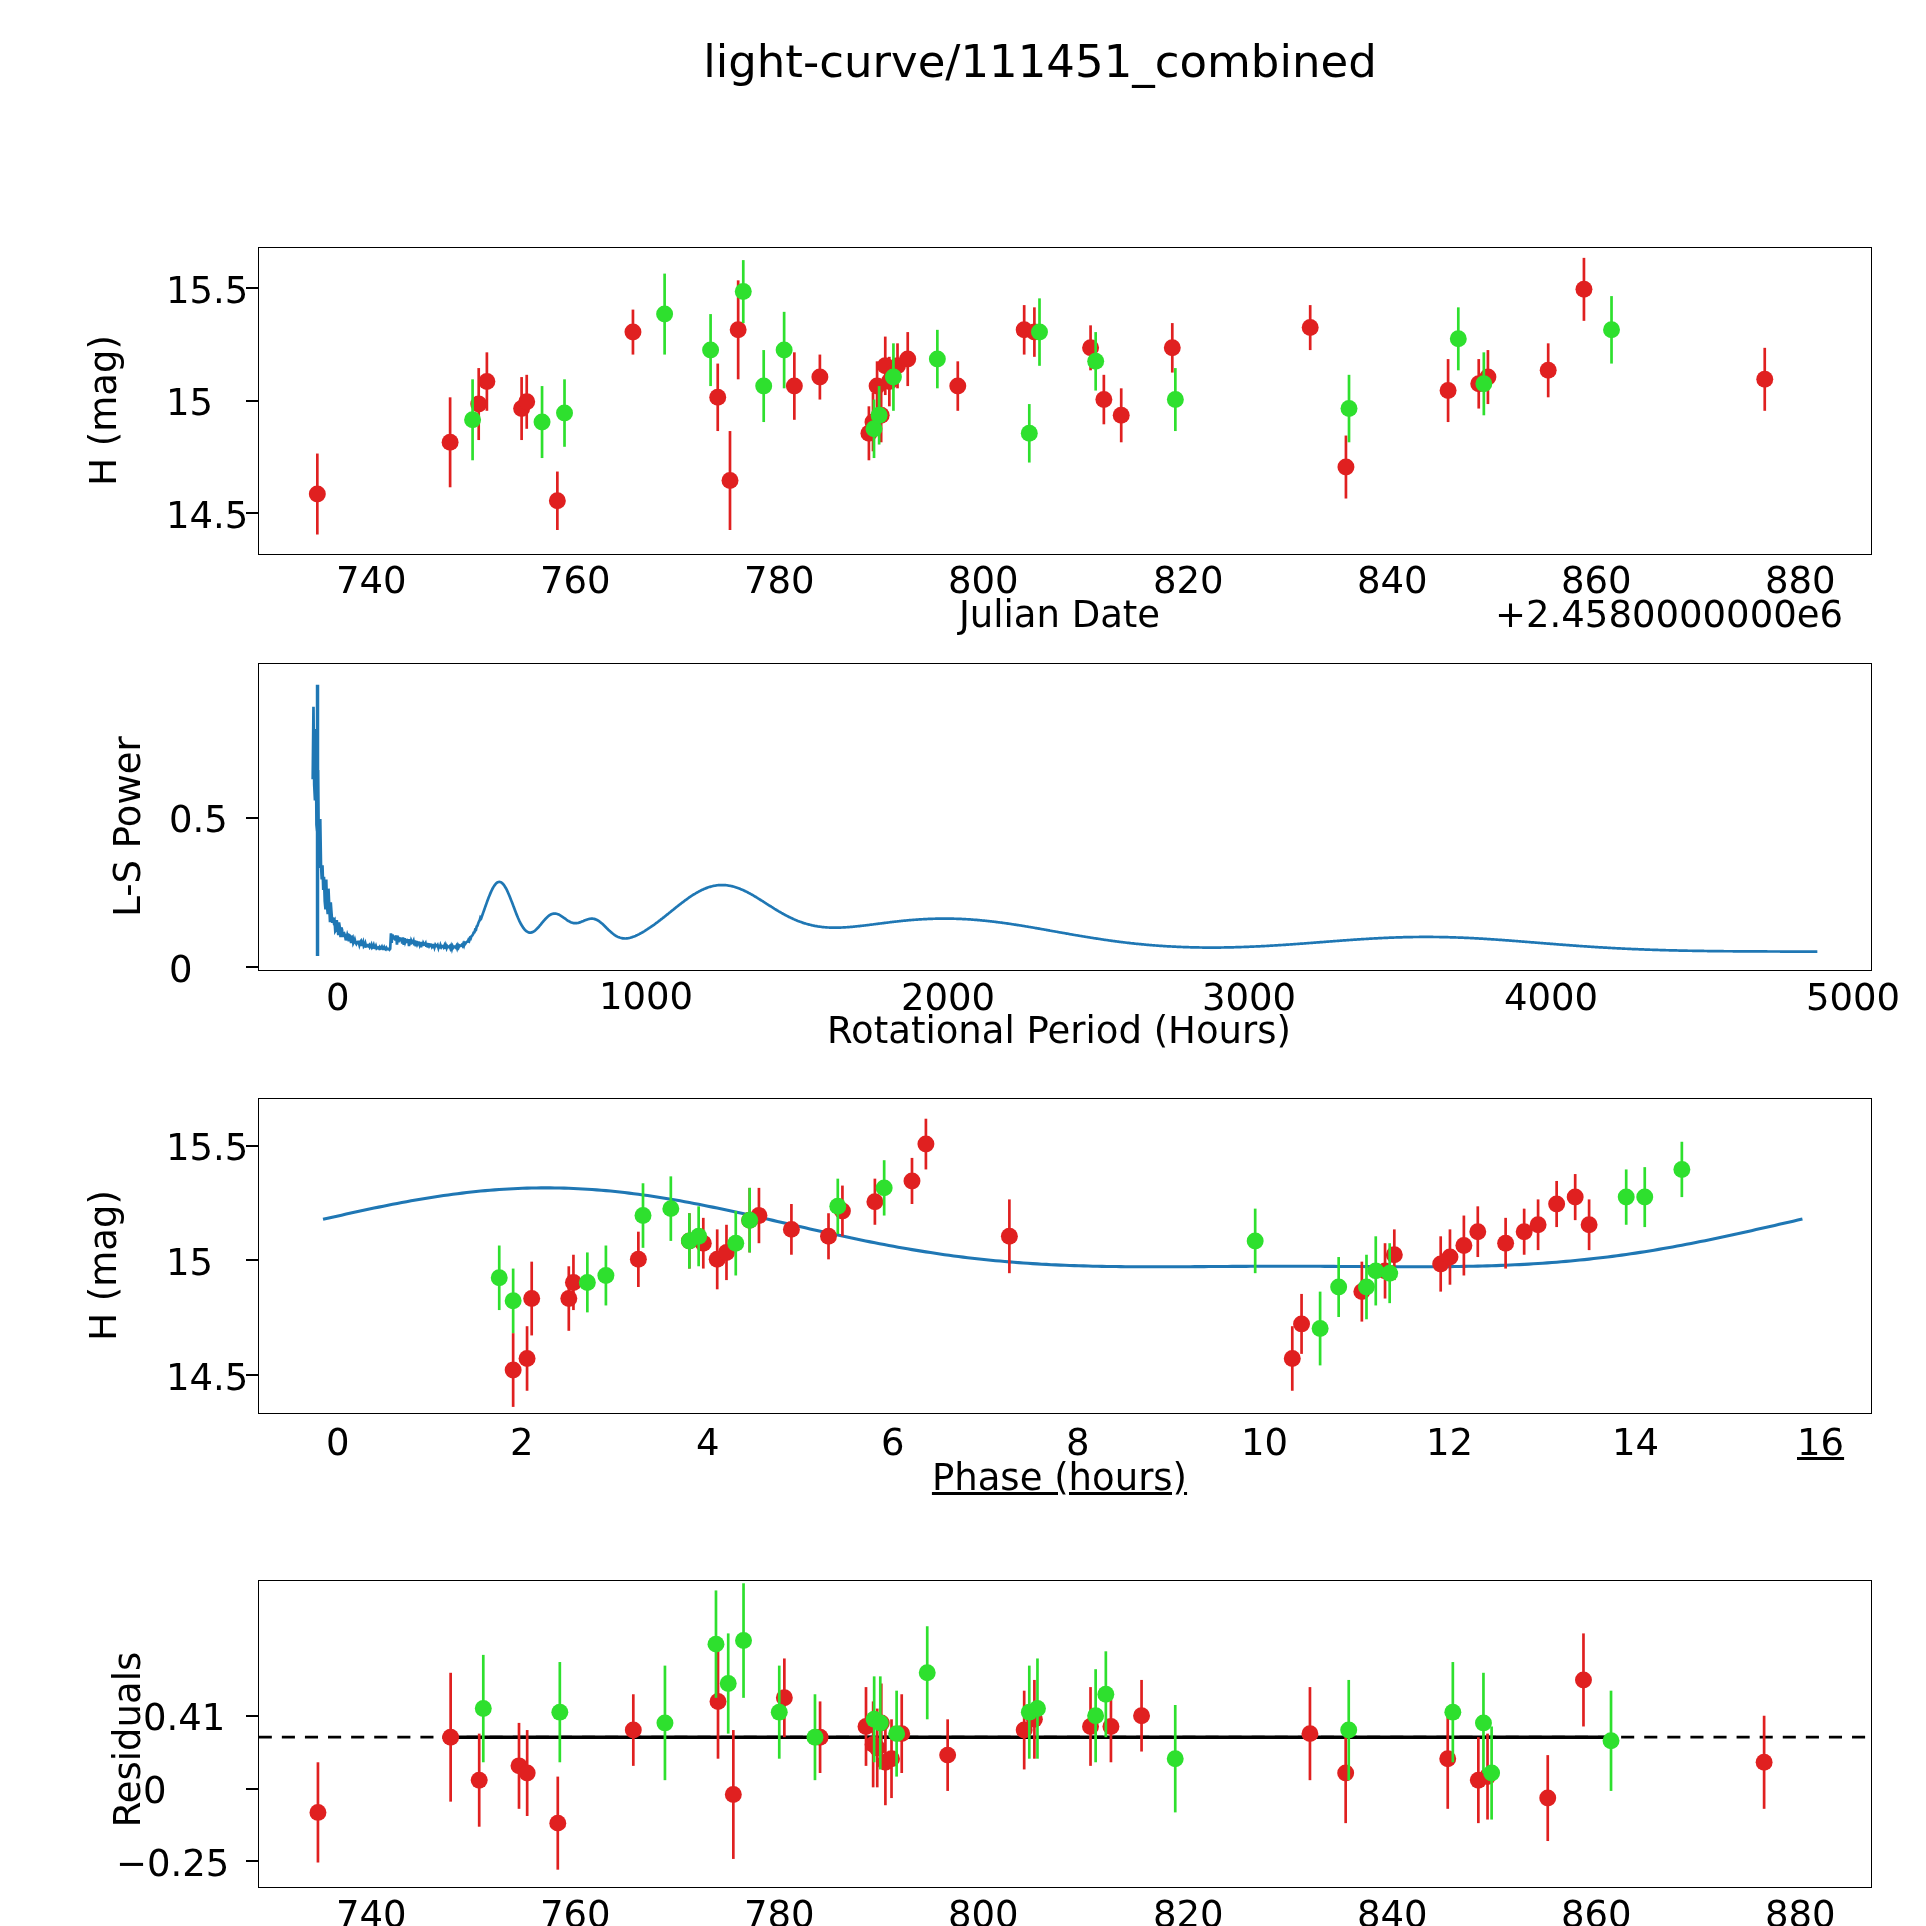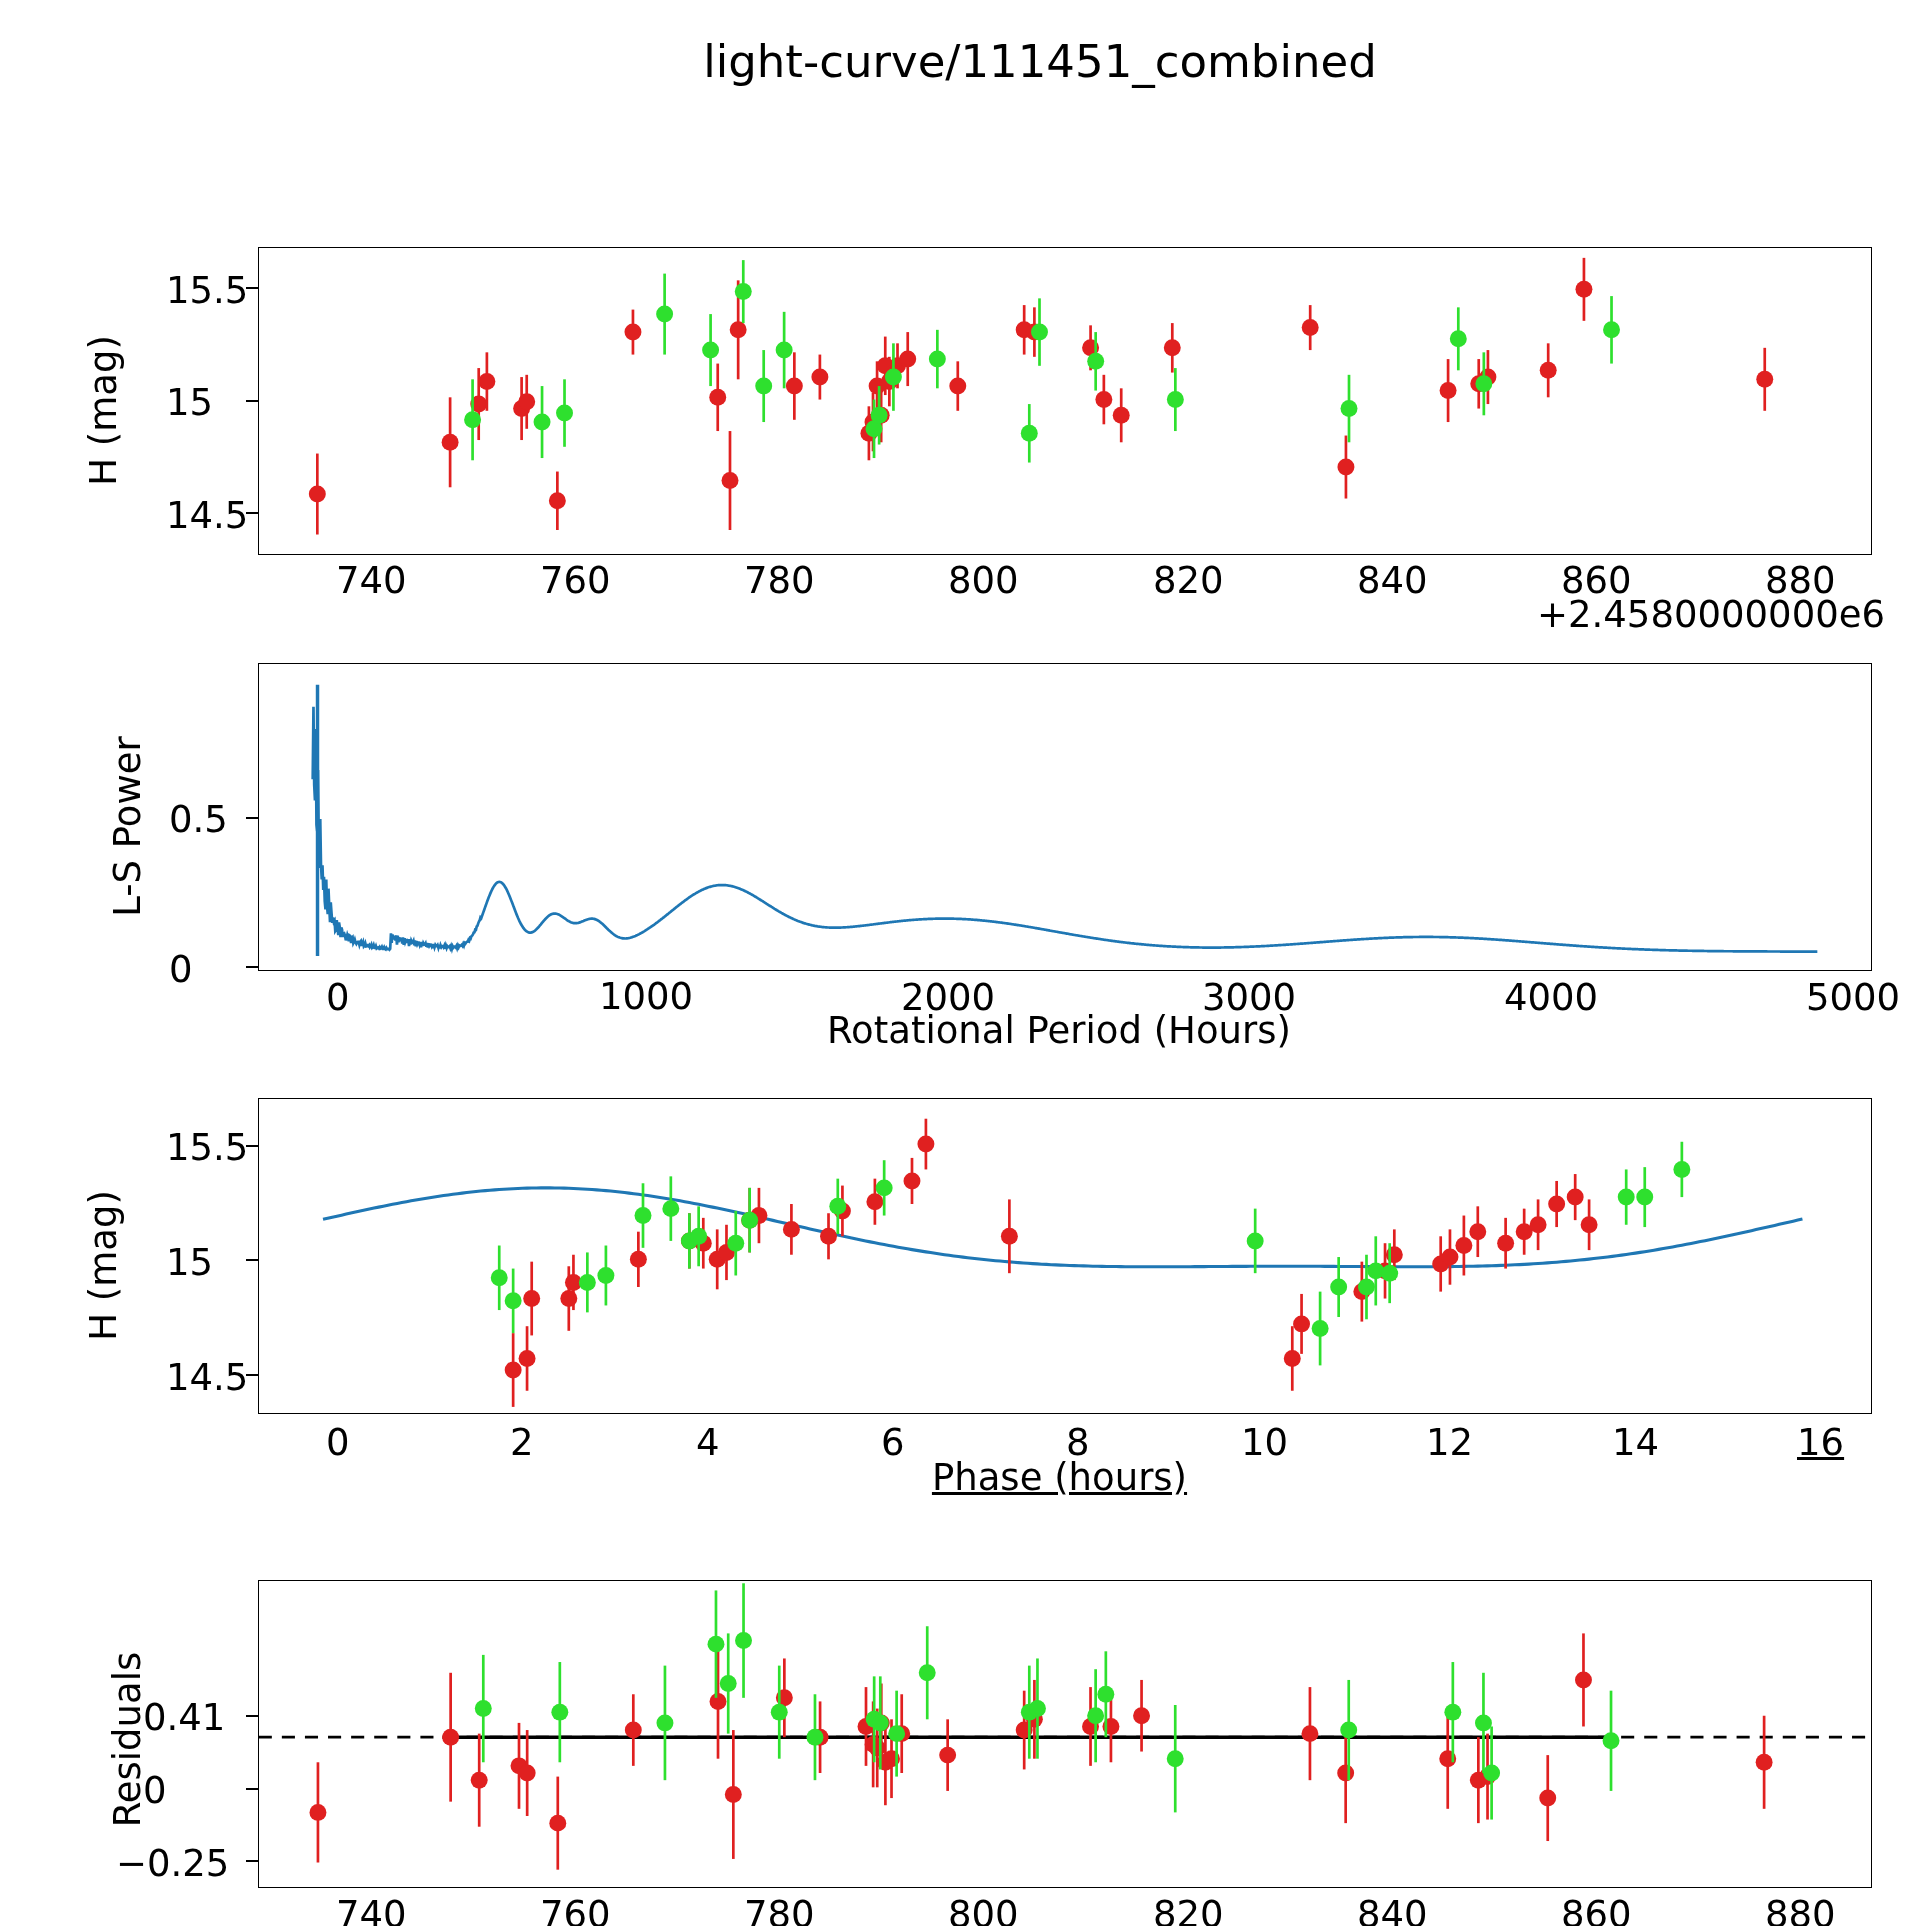--- a/index.html
+++ b/index.html
@@ -3,39 +3,40 @@
 <meta charset="utf-8">
 <style>
   html,body{margin:0;padding:0;background:#ffffff;}
   body{width:2080px;height:2080px;font-family:"DejaVu Sans","Liberation Sans",sans-serif;color:#000;}
   .page{position:relative;width:2080px;height:2080px;}
   .title{position:absolute;left:0;top:35px;width:2080px;text-align:center;font-size:45px;}
   .panel{position:absolute;}
   .frame{position:absolute;border:1.9px solid #000;box-sizing:border-box;background:#fff;}
   .ylabel{position:absolute;transform-origin:center center;font-size:37px;white-space:nowrap;}
   .xlabel{position:absolute;font-size:37px;white-space:nowrap;text-align:center;}
-  .offsetlabel{position:absolute;font-size:37px;white-space:nowrap;margin-left:42px;}
+  .offsetlabel{position:absolute;font-size:37px;white-space:nowrap;}
   .tick{position:absolute;font-size:37px;white-space:nowrap;}
   .tickmark{position:absolute;background:#000;}
   .annot{position:absolute;font-size:37px;white-space:nowrap;}
   svg{position:absolute;left:0;top:0;overflow:visible;}
   .pt{stroke:none;}
 </style>
 </head>
 <body>
 
 <div class="page">
 
   <div class="title">light-curve/111451_combined</div>
 
   <div class="panel" style="left:0;top:0;width:2080px;height:655px;">
     <div class="frame" style="left:258px;top:247px;width:1614px;height:308px;"></div>
 
     <div class="ylabel" style="left:-11.6px;top:389px;width:231px;text-align:center;transform:rotate(-90deg);">H (mag)</div>
 
+    <div class="xlabel" style="left:732px;top:593px;width:655px;">Julian Date</div>
 
     <div class="offsetlabel" style="left:1495px;top:593px;">+2.4580000000e6</div>
 
     <div class="tick" style="left:166px;top:494px;">14.5</div>
     <div class="tick" style="left:166px;top:381px;">15</div>
     <div class="tick" style="left:166px;top:269px;">15.5</div>
     <div class="tickmark" style="left:246px;top:512px;width:12.3px;height:1.9px;"></div>
     <div class="tickmark" style="left:246px;top:400px;width:12.3px;height:1.9px;"></div>
     <div class="tickmark" style="left:246px;top:287px;width:12.3px;height:1.9px;"></div>
 

